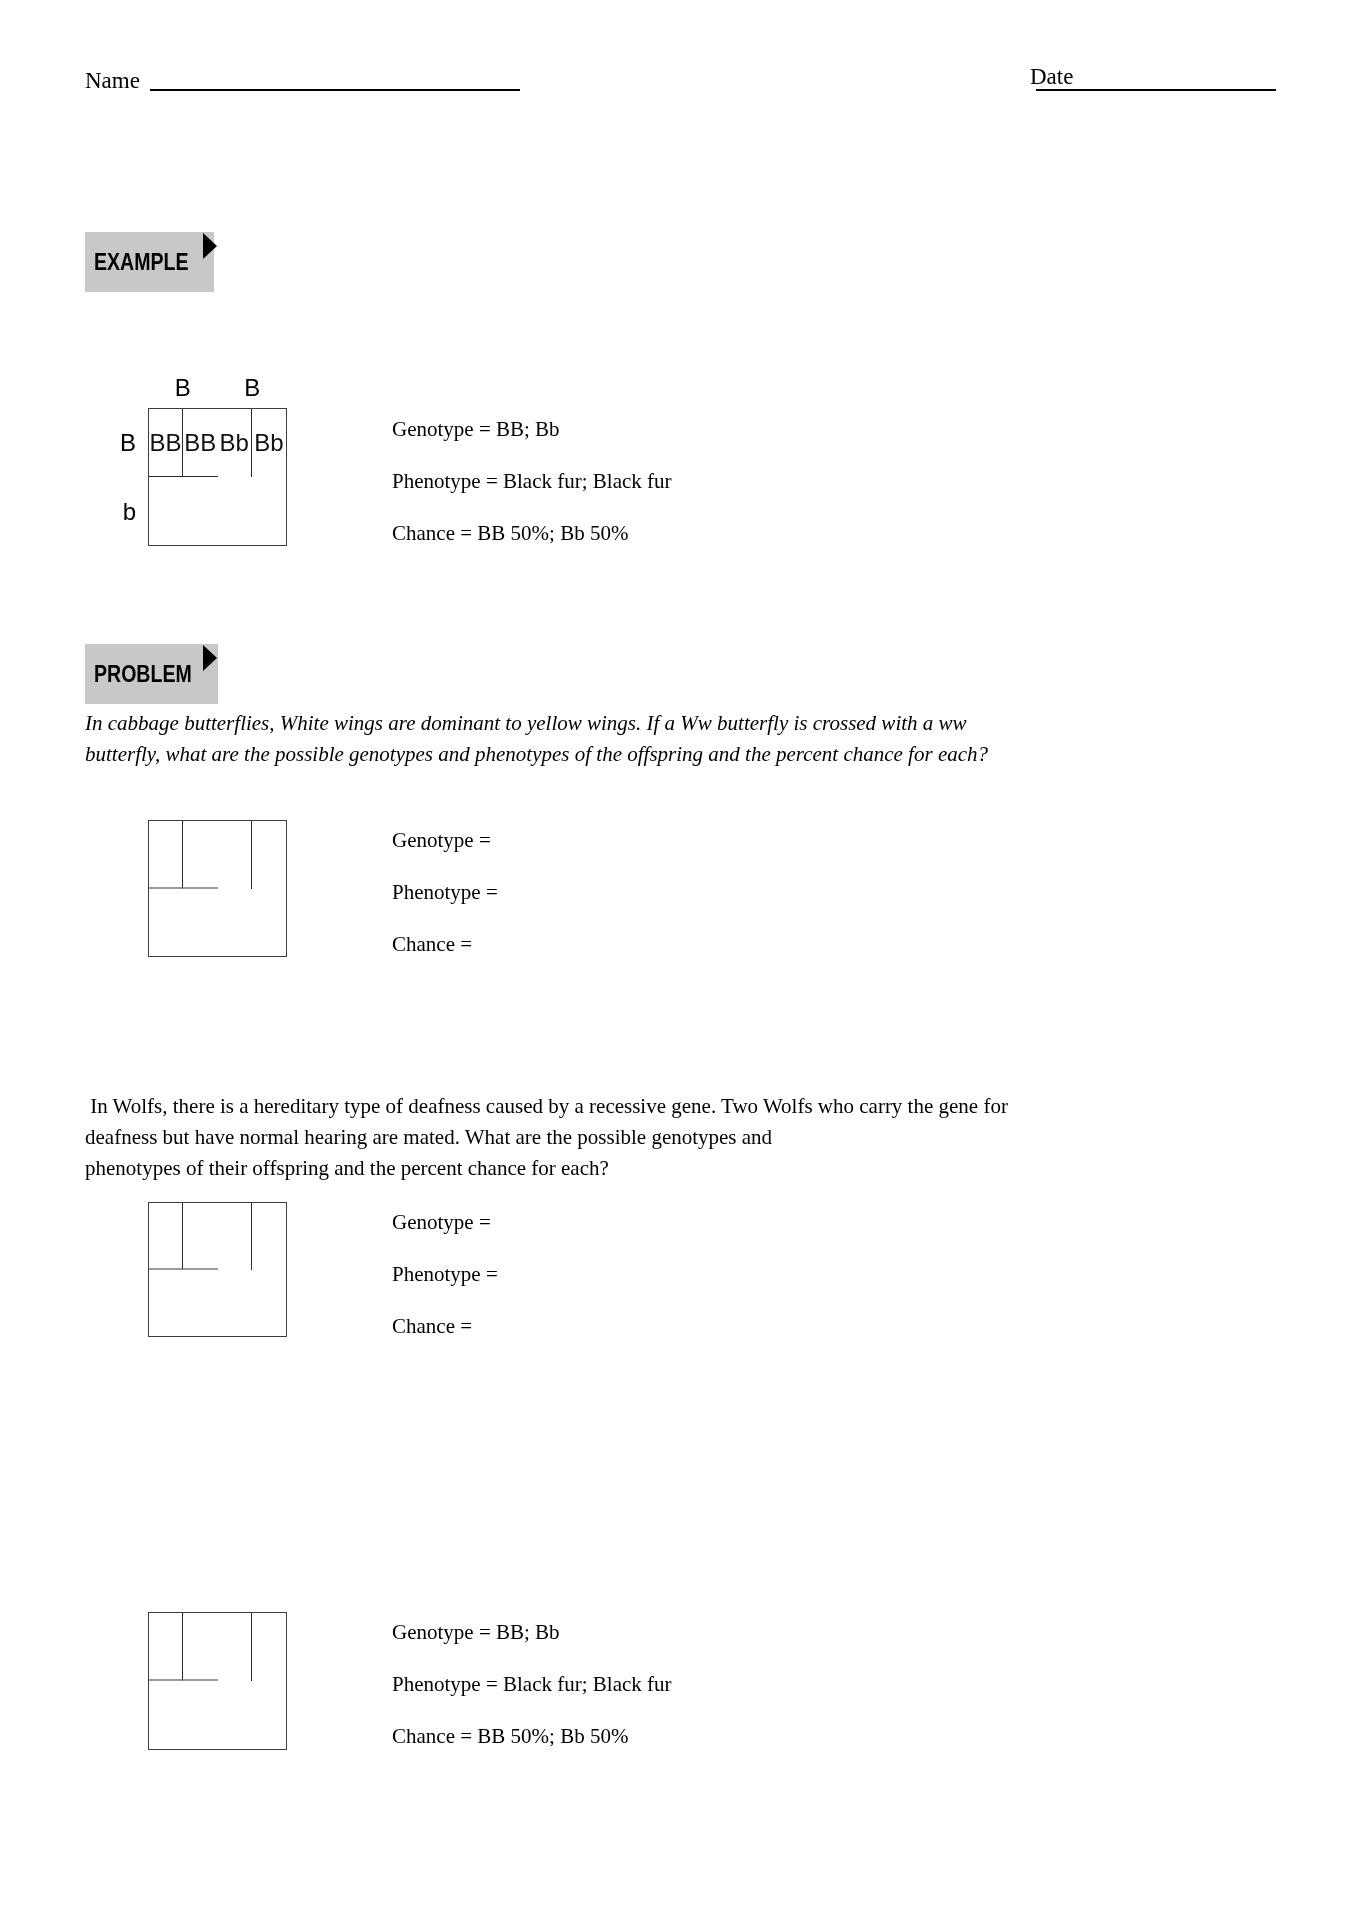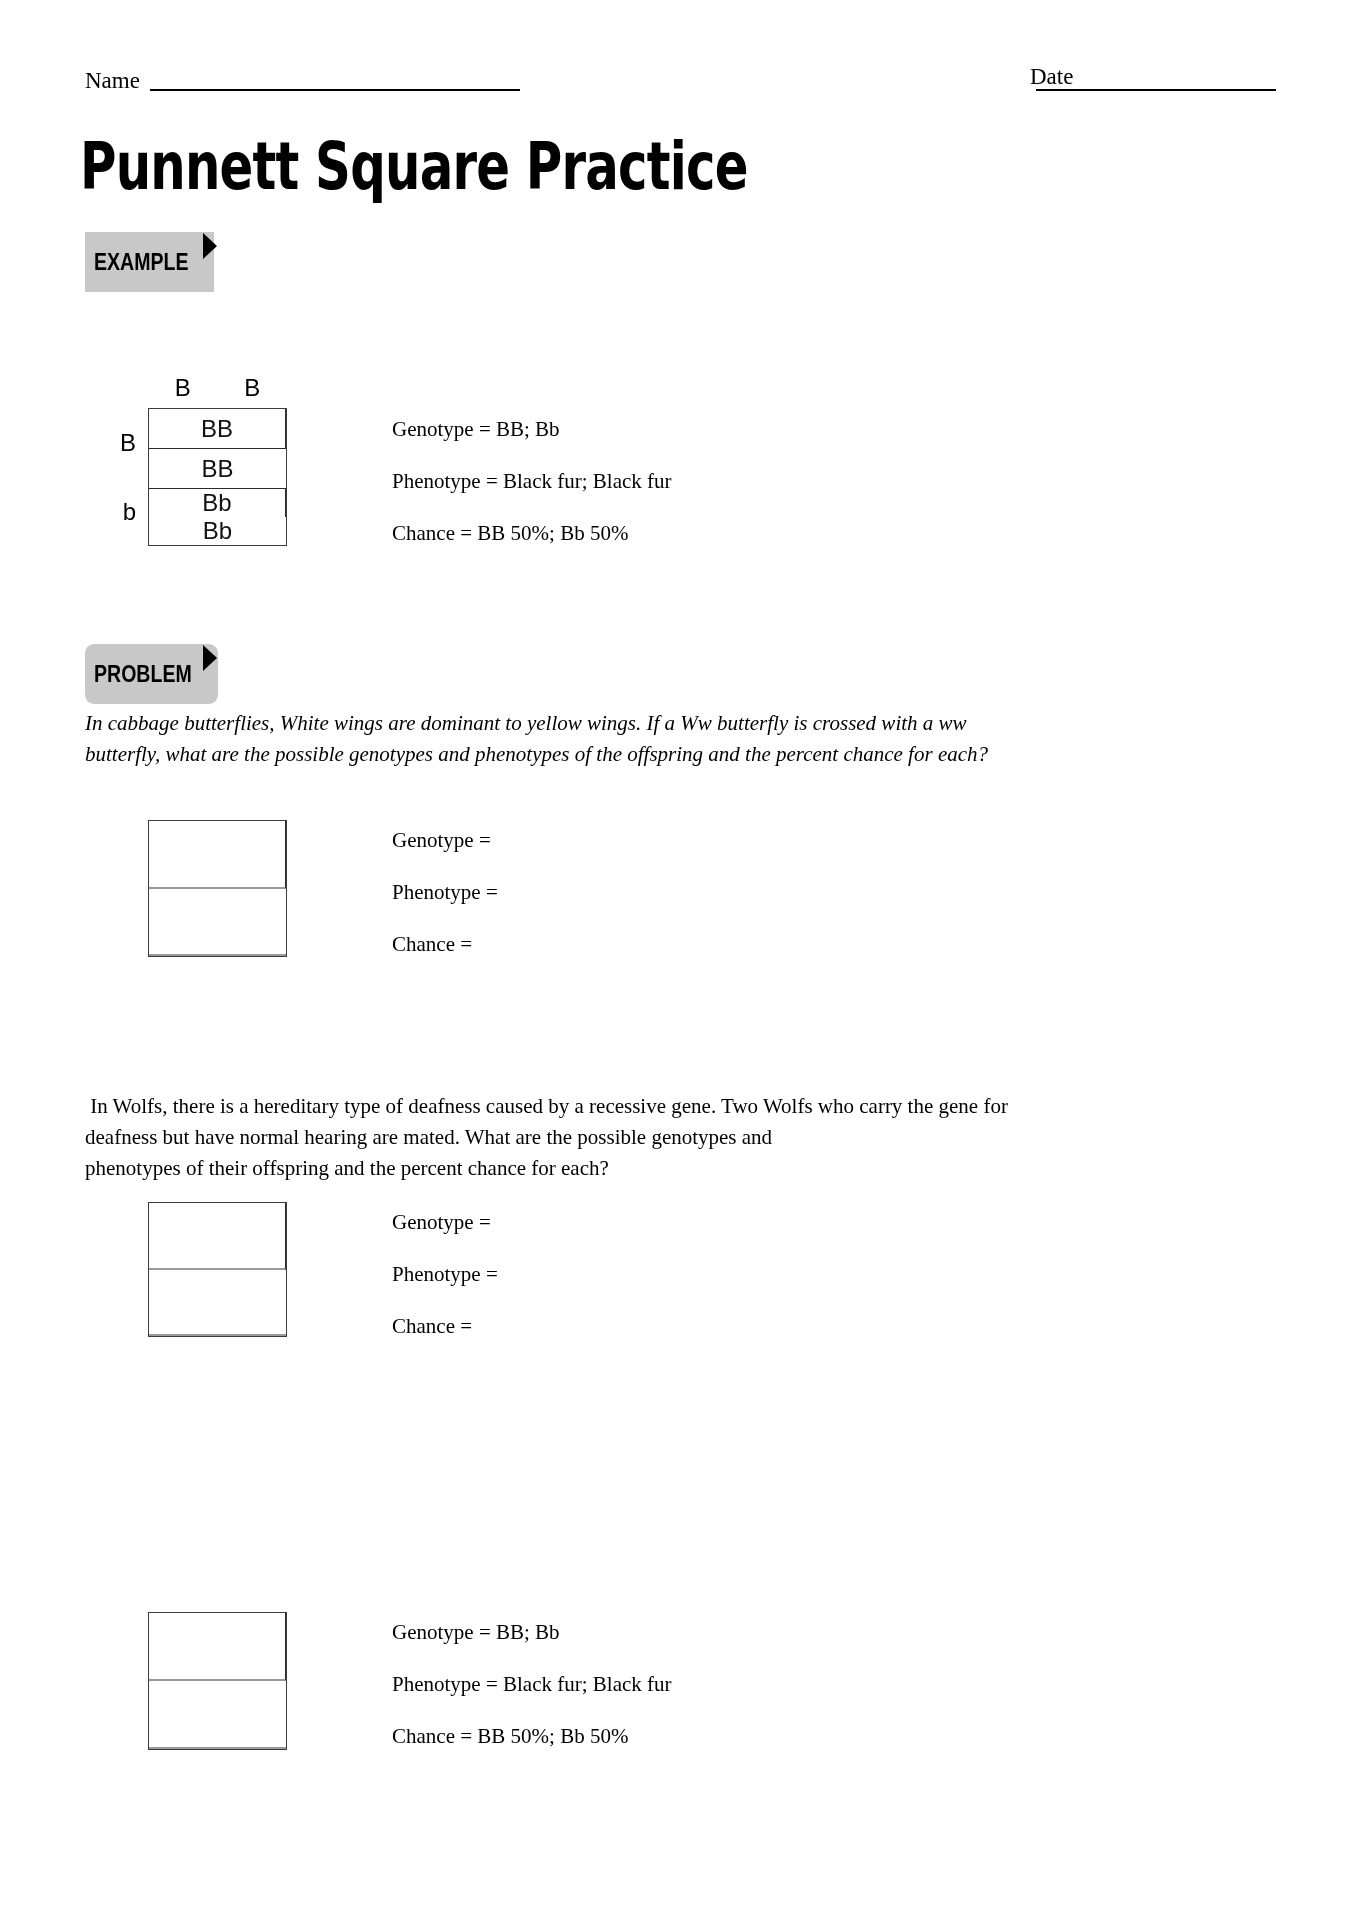--- a/index.html
+++ b/index.html
@@ -18,21 +18,21 @@
   .badge{height:28px;background:#c8c8c8;display:flex;align-items:center;padding:16px 9px;}
   .badge span{font-family:"Liberation Sans",sans-serif;font-weight:bold;font-size:23px;
               transform:scaleX(0.85);transform-origin:left center;white-space:nowrap;}
   .tri{width:0;height:0;border-top:13px solid transparent;border-bottom:13px solid transparent;
        border-left:14px solid #000;}
 
   .para{font-size:21px;line-height:31px;white-space:pre-line;width:1260px;color:#000;}
 
   .answer{font-size:21px;color:#000;white-space:nowrap;}
 
-  .psq{display:grid;grid-template-columns:1fr;grid-template-rows:1fr 1fr;
+  .psq{display:grid;grid-template-columns:1fr 1fr 1fr 1fr;grid-template-rows:1fr 1fr;
        border:1px solid #3c3c3c;box-sizing:border-box;background:#fff;}
   .psq>div{box-sizing:border-box;display:flex;align-items:center;justify-content:center;
            font-family:"Liberation Sans",sans-serif;font-size:24px;color:#111;}
   .psq>div:nth-child(odd){border-right:1px solid #2a2a2a;}
   .psq>div:nth-child(-n+2){border-bottom:2px solid #9a9a9a;}
   .psq.ex>div:nth-child(-n+2){border-bottom:1px solid #2a2a2a;}
 
   .collabels{display:flex;width:139px;height:26px;}
   .collabels span{flex:1;text-align:center;font-size:24px;}
   .rowlabels{display:flex;flex-direction:column;width:40px;height:138px;}
@@ -41,23 +41,20 @@
 </head>
 <body>
 
 <div class="page serif">
 
   <div class="abs hdr-label" style="left:85px;top:68px;">Name</div>
   <div class="abs hdr-line" style="left:150px;top:89px;width:370px;"></div>
   <div class="abs hdr-label" style="left:1030px;top:64px;">Date</div>
   <div class="abs hdr-line" style="left:1036px;top:89px;width:240px;"></div>
 
-  <div class="abs title" style="left:80px;top:134px;">
-    <span class="squeeze">Punnett Square Practice</span>
-  </div>
 
   <div class="abs badge" style="left:85px;top:232px;">
     <span>EXAMPLE</span>
   </div>
   <div class="abs tri" style="left:203px;top:233px;"></div>
 
 
   <div class="abs collabels sans" style="left:148px;top:374px;">
     <span>B</span>
     <span>B</span>
@@ -70,21 +67,21 @@
     <div>BB</div>
     <div>BB</div>
     <div>Bb</div>
     <div>Bb</div>
   </div>
 
   <div class="abs answer" style="left:392px;top:417px;">Genotype = BB; Bb</div>
   <div class="abs answer" style="left:392px;top:469px;">Phenotype = Black fur; Black fur</div>
   <div class="abs answer" style="left:392px;top:521px;">Chance = BB 50%; Bb 50%</div>
 
-  <div class="abs badge" style="left:85px;top:644px;border-radius:9px;">
+  <div class="abs badge" style="left:85px;top:644px;">
     <span>PROBLEM</span>
   </div>
   <div class="abs tri" style="left:203px;top:645px;"></div>
 
   <div class="abs para" style="left:85px;top:708px;font-style:italic;">In cabbage butterflies, White wings are dominant to yellow wings. If a Ww butterfly is crossed with a ww
 butterfly, what are the possible genotypes and phenotypes of the offspring and the percent chance for each?</div>
   <div class="abs psq" style="left:148px;top:820px;width:139px;height:137px;">
     <div></div>
     <div></div>
     <div></div>

